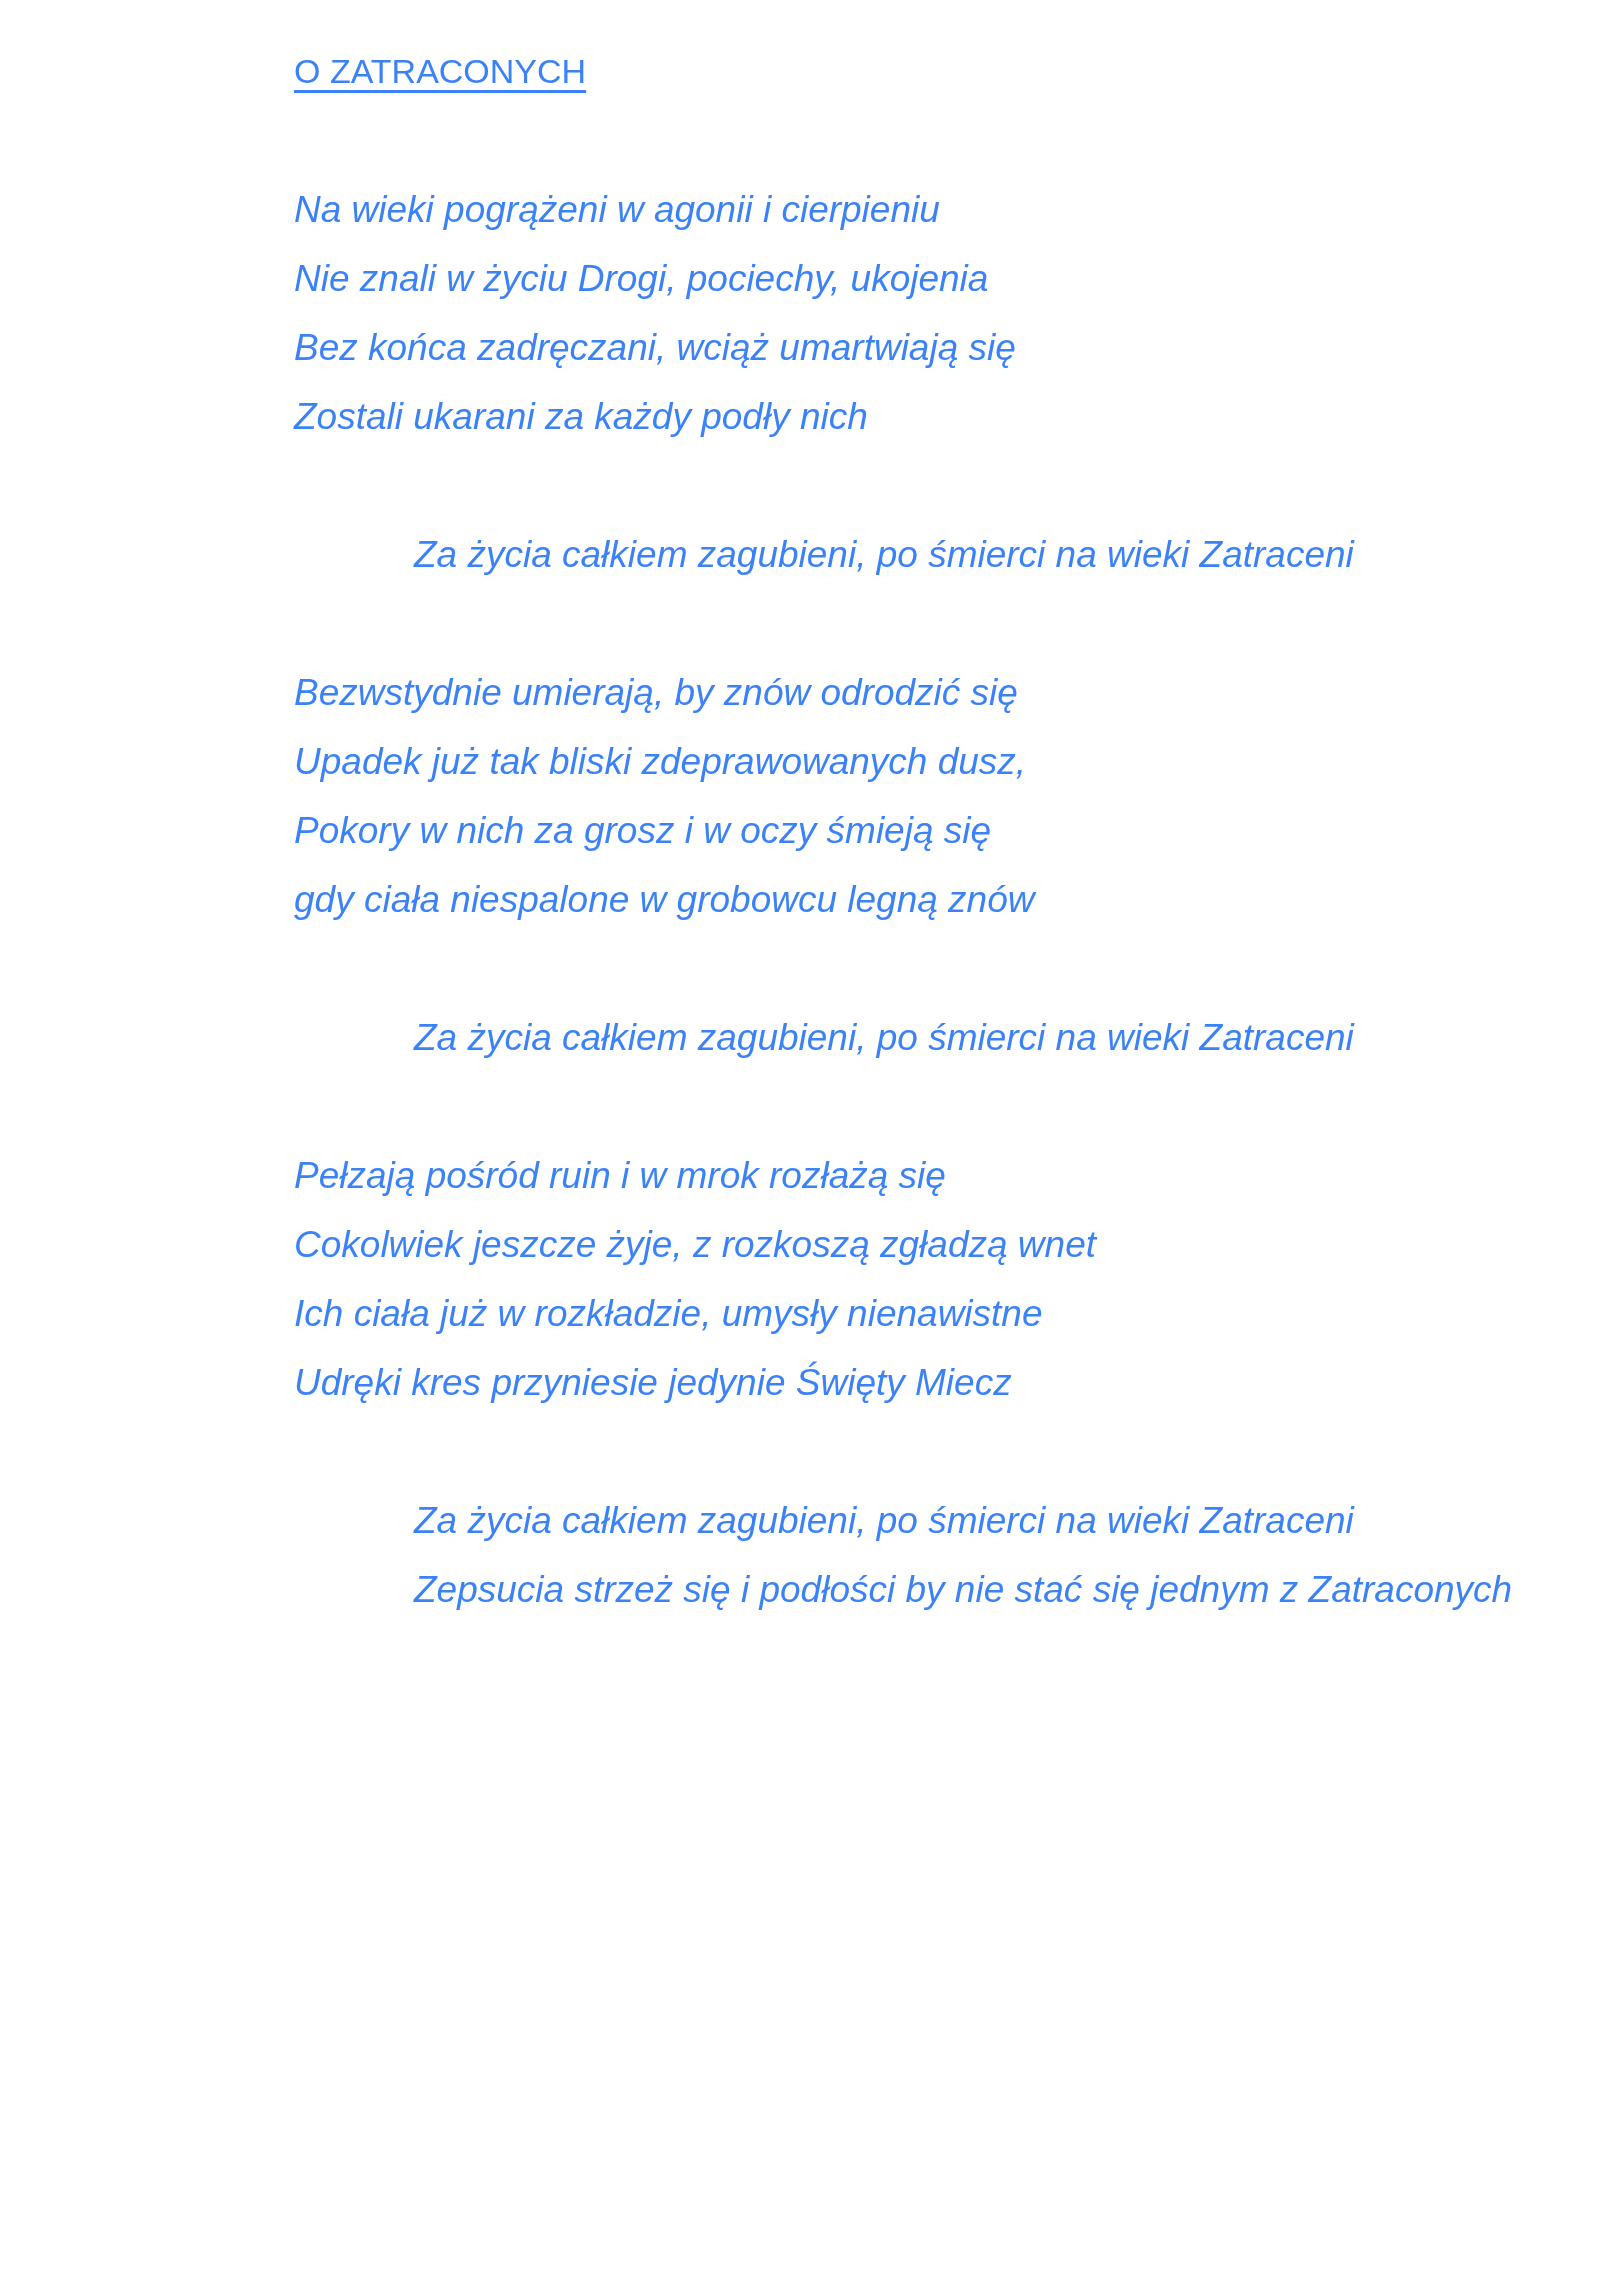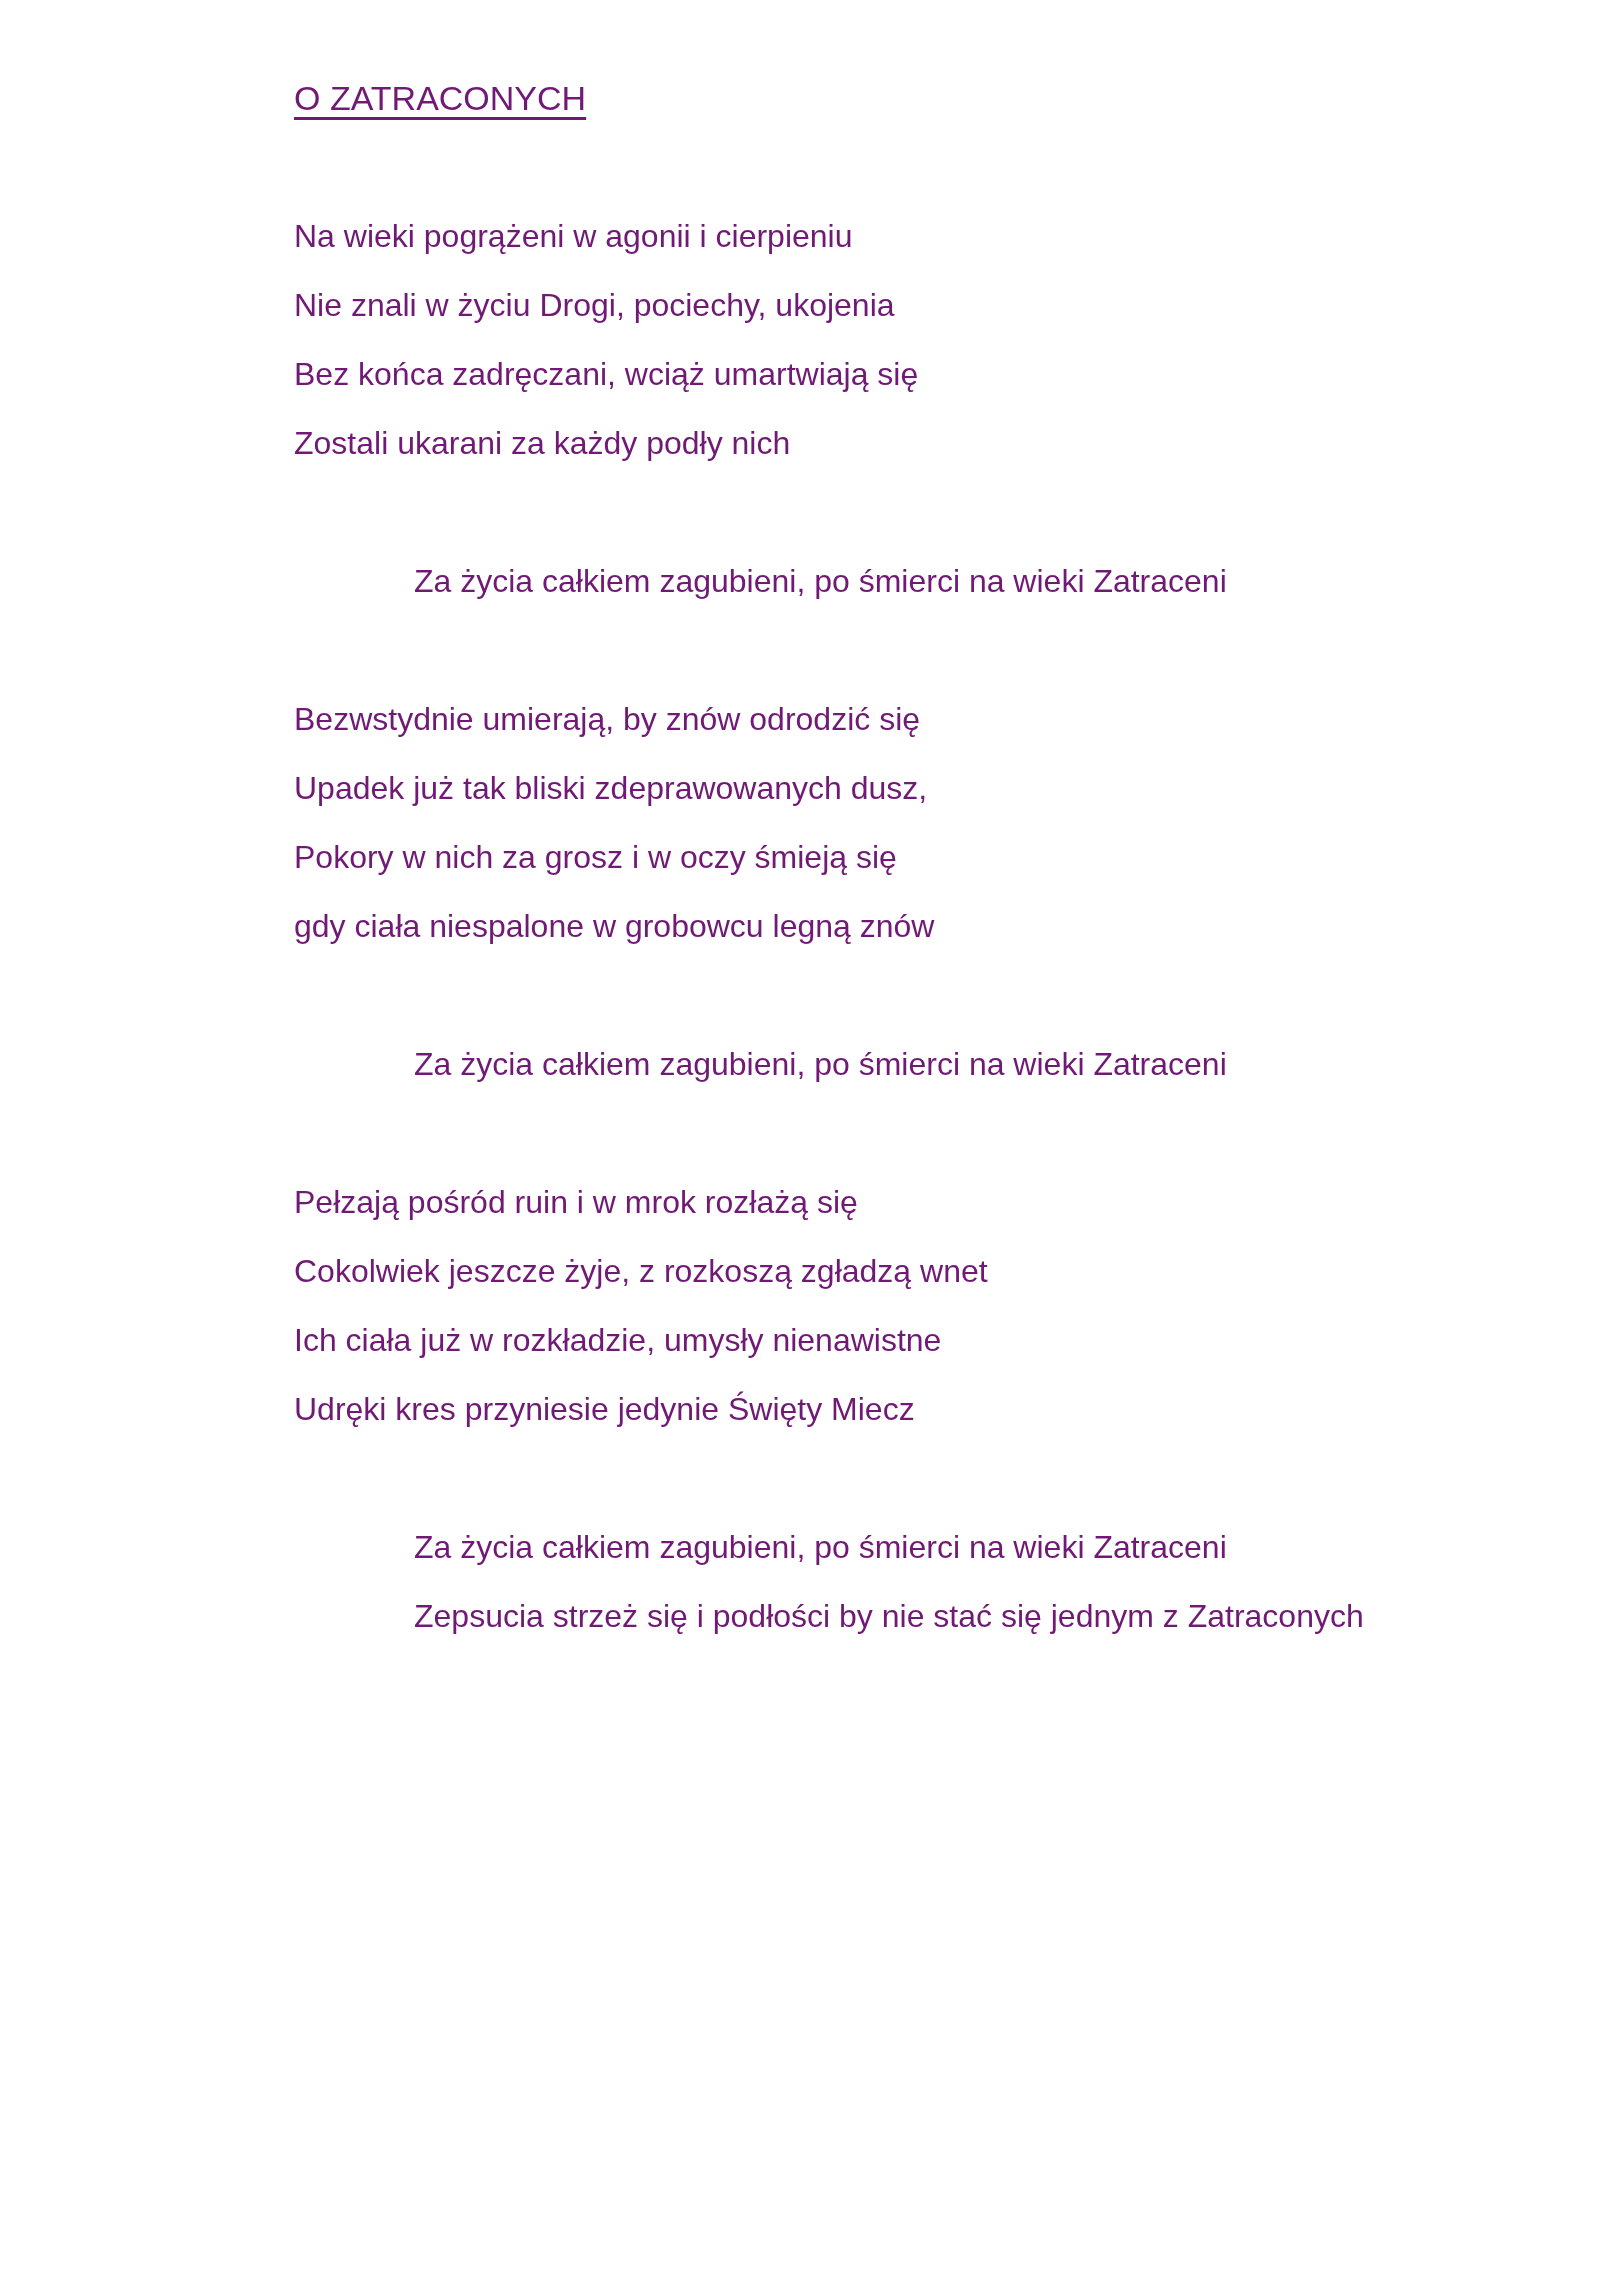--- a/index.html
+++ b/index.html
@@ -5,45 +5,46 @@
   html, body {
     margin: 0;
     padding: 0;
     background: #ffffff;
   }
   .page {
     position: relative;
     width: 1621px;
     height: 2160px;
     background: #ffffff;
-    color: #701a75;
+    color: #3b82f6;
     font-family: "Liberation Sans", "DejaVu Sans", sans-serif;
     box-sizing: border-box;
-    padding: 64px 216px 0 294px;
+    padding: 37px 216px 0 294px;
     overflow: hidden;
   }
   .title-line {
     height: 69px;
     line-height: 69px;
     font-size: 34px;
     white-space: nowrap;
   }
   .title-line span {
     text-decoration: underline;
     text-decoration-thickness: 2.9px;
     text-underline-offset: 6.9px;
   }
   .spacer {
     height: 69px;
   }
   .poem-line {
     height: 69px;
     line-height: 69px;
-    font-size: 32px;
+    font-size: 37px;
     white-space: nowrap;
+    font-style: italic;
   }
   .indented {
     margin-left: 120px;
   }
 </style>
 </head>
 <body>
 
 <div class="page">
 

